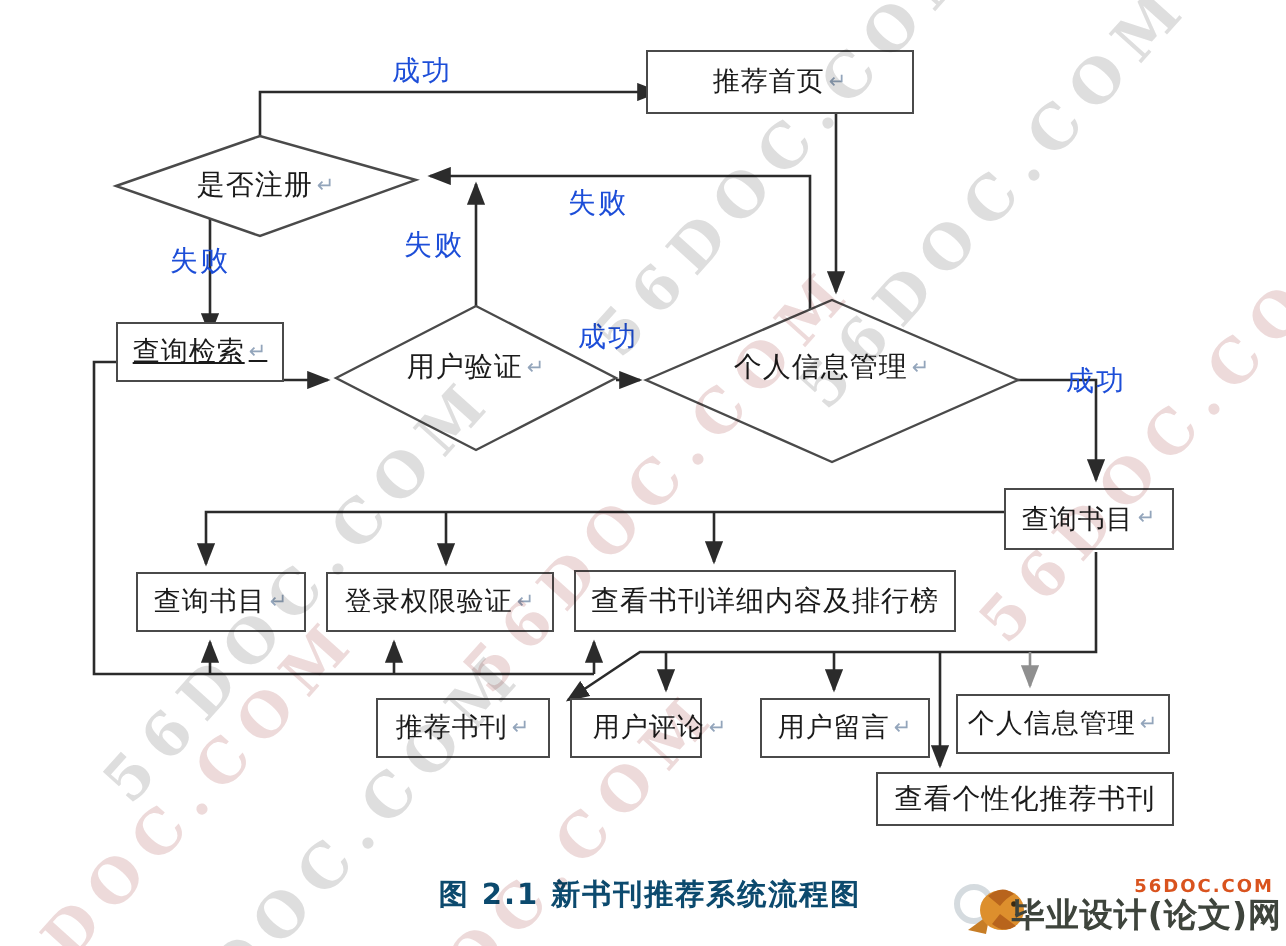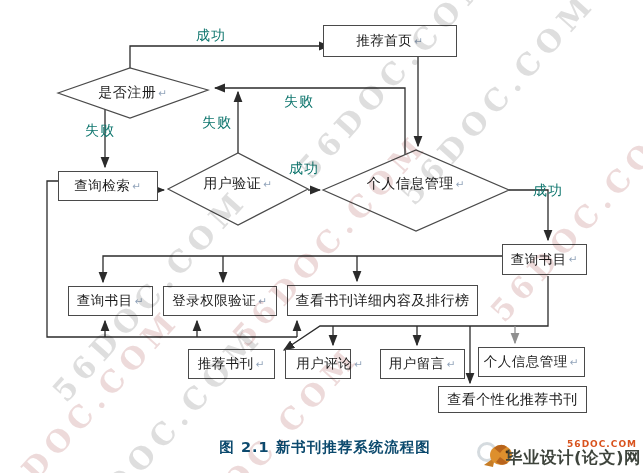--- a/index.html
+++ b/index.html
@@ -24,21 +24,21 @@
     display:flex;align-items:center;justify-content:center;z-index:3;
     font-size:13.5px;letter-spacing:.5px;white-space:nowrap;
   }
   .dlabel{
     position:absolute;z-index:3;display:flex;align-items:center;justify-content:center;
     font-size:14px;letter-spacing:.5px;white-space:nowrap;background:transparent;
   }
   .pm{font-size:10.5px;color:#93a5bb;margin-left:2px;line-height:1;}
   .elabel{
     position:absolute;z-index:4;font-size:14px;font-weight:500;letter-spacing:1px;
-    color:#0f766e;white-space:nowrap;
+    color:#1d4ed8;white-space:nowrap;
   }
   
   #caption{
     position:absolute;left:178px;top:438px;width:294px;text-align:center;z-index:4;
     font-size:14.5px;font-weight:600;letter-spacing:1px;color:#0c4a6e;
   }
   
   #sitelogo{position:absolute;right:2px;top:438px;width:165px;height:32px;z-index:6;}
   #fish{position:absolute;left:0;top:2px;}
   #site-domain{
@@ -106,21 +106,21 @@
       <polygon points="58,93 130,68 208,90 130,118"></polygon>
       <polygon points="168,189 238,153 308,189 238,225"></polygon>
       <polygon points="323,190 416,150 509,190 416,231"></polygon>
     </g>
   </svg>
 
   <div class="node" style="left:323px;top:25px;width:134px;height:32px;">
     <span>推荐首页</span>
       <span class="pm">↵</span>
   </div>
-  <div class="node" style="left:58px;top:171px;width:100px;height:30px;">
+  <div class="node" style="left:58px;top:161px;width:84px;height:30px;text-decoration:underline;">
     <span>查询检索</span>
       <span class="pm">↵</span>
   </div>
   <div class="node" style="left:502px;top:244px;width:85px;height:31px;">
     <span>查询书目</span>
       <span class="pm">↵</span>
   </div>
   <div class="node" style="left:68px;top:286px;width:85px;height:30px;text-align:center;">
     <span>查询书目</span>
       <span class="pm">↵</span>

